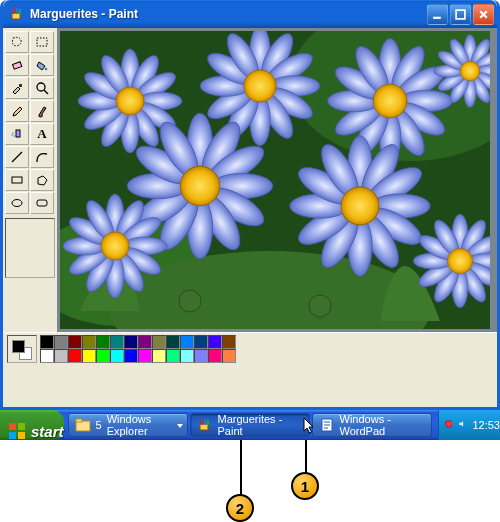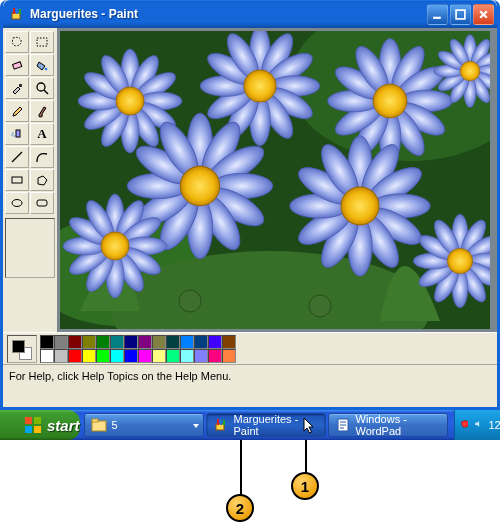--- a/index.html
+++ b/index.html
@@ -98,24 +98,24 @@
     height: 22px; background:#ece9d8; border-top:1px solid #aca899;
     display:flex; align-items:center; padding: 0 6px; font-size:11px;
   }
   
   .taskbar-region { position:absolute; left:0; right:0; top:410px; height:30px; }
   .taskbar {
     height:30px; background: linear-gradient(to bottom, #3f93ef 0%, #255ade 8%, #2662e1 40%, #1f52c9 90%, #12379c 100%);
     display:flex; align-items:stretch;
   }
   .startbtn {
-    width: 80px; display:flex; align-items:center; gap:5px;
+    width: 80px; display:flex; align-items:flex-end; gap:5px;
     background: linear-gradient(to bottom, #57b543 0%, #3f9c2f 10%, #2e7f1e 90%, #1e5e12 100%);
     color:#fff; font-style:italic; font-weight:bold; font-size:15px;
-    border-radius: 0 12px 12px 0; padding-left:24px;
+    border-radius: 0 12px 12px 0; padding-left:8px;
     text-shadow: 1px 1px 1px #0a3a10;
   }
   .startbtn .logo { width:18px; height:18px; }
   .taskbtns { flex:1; display:flex; align-items:center; gap:0; padding:3px 4px; }
   .taskbtn {
     height:24px; min-width:120px;
     background: linear-gradient(to bottom, #5a9de5 0%, #3971c8 50%, #2f63b8 100%);
     border:1px solid #1c47a0; border-radius:3px;
     display:flex; align-items:center; gap:5px; padding:0 6px;
     color:#fff; font-size:11px;
@@ -362,23 +362,20 @@
         <div class="swatch" style="background: rgb(255, 0, 255);"></div>
         <div class="swatch" style="background: rgb(255, 255, 128);"></div>
         <div class="swatch" style="background: rgb(0, 255, 128);"></div>
         <div class="swatch" style="background: rgb(128, 255, 255);"></div>
         <div class="swatch" style="background: rgb(128, 128, 255);"></div>
         <div class="swatch" style="background: rgb(255, 0, 128);"></div>
         <div class="swatch" style="background: rgb(255, 128, 64);"></div>
       </div>
   </div>
 
-  <div class="statusbar">
-    <span class="leaf">For Help, click Help Topics on the Help Menu.</span>
-  </div>
 </div>
 
 <div class="taskbar-region">
   <div class="taskbar">
     <div class="startbtn">
       <span class="logo">
         <svg viewBox="0 0 18 18">
             <rect x="1" y="1" width="7" height="7" fill="#f25022"></rect>
             <rect x="10" y="1" width="7" height="7" fill="#7fba00"></rect>
             <rect x="1" y="10" width="7" height="7" fill="#00a4ef"></rect>
@@ -387,20 +384,21 @@
       </span>
       <span class="leaf">start</span>
     </div>
     <div class="taskbtns" id="taskbtns">
         <div class="taskbtn grouped">
           <span class="ticon"><svg viewBox="0 0 16 16">
               <rect x="1" y="4" width="14" height="10" fill="#ffe08a" stroke="#b58a1e"></rect>
               <rect x="1" y="2" width="6" height="3" fill="#ffe08a" stroke="#b58a1e"></rect>
             </svg></span>
           <span>5</span>
+          <span> Windows Explorer</span>
         </div>
         <div class="taskbtn active">
           <span class="ticon"><svg viewBox="0 0 16 16">
               <rect x="3" y="7" width="8" height="6" fill="#ffd24a" stroke="#805500"></rect>
               <rect x="4" y="2" width="2" height="6" fill="#d22"></rect>
               <rect x="7" y="2" width="2" height="6" fill="#27d"></rect>
               <rect x="10" y="3" width="2" height="5" fill="#2a2"></rect>
             </svg></span>
           <span> Marguerites - Paint</span>
         </div>

